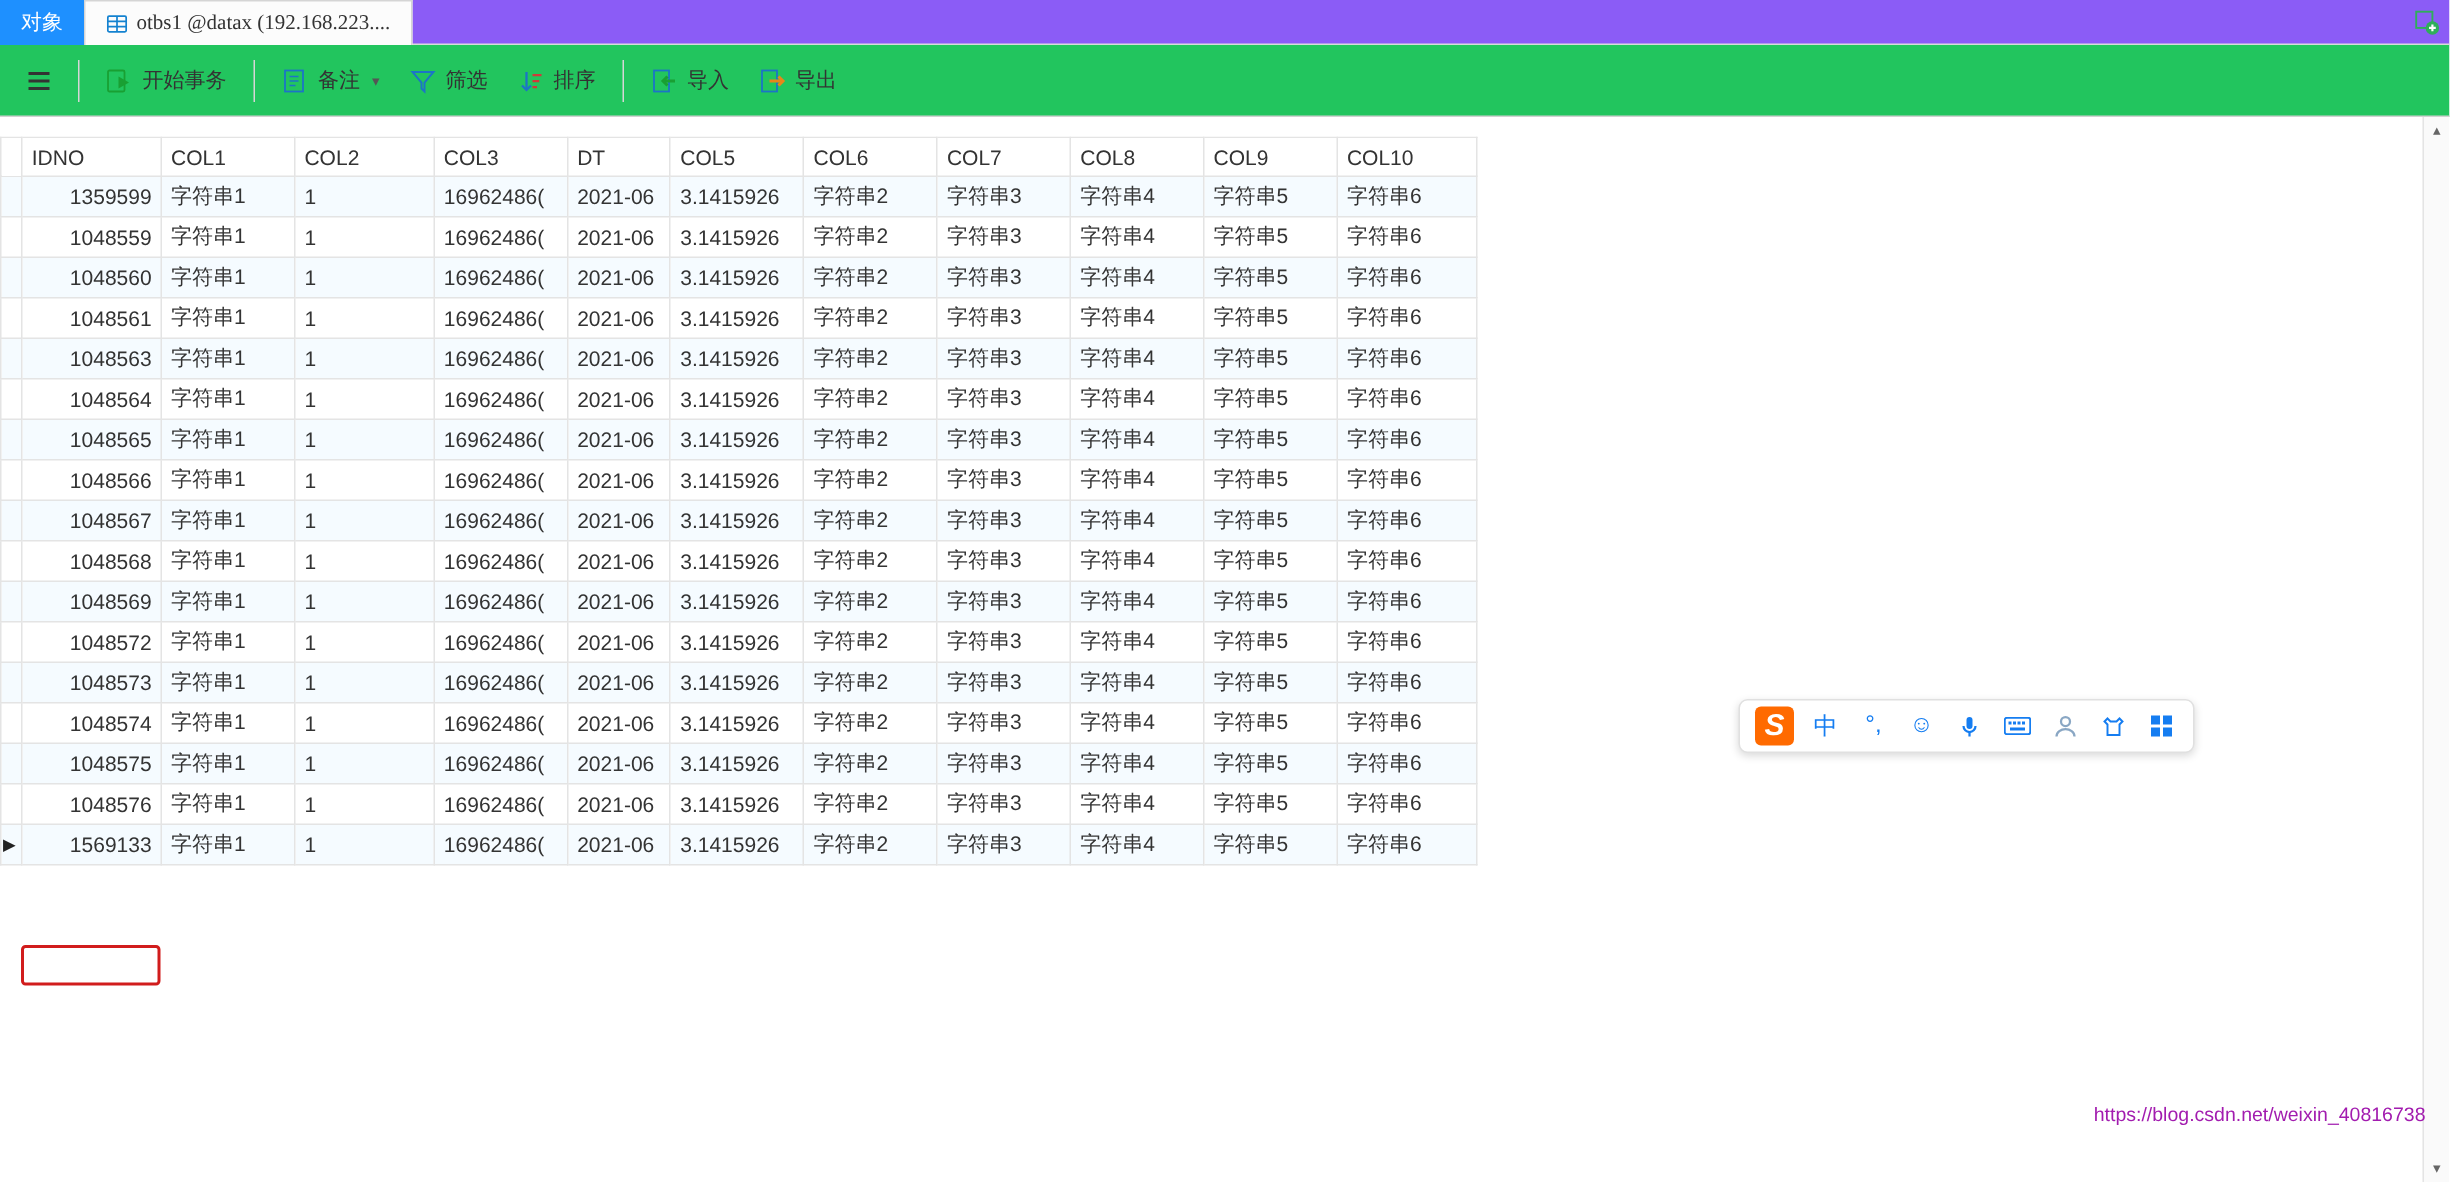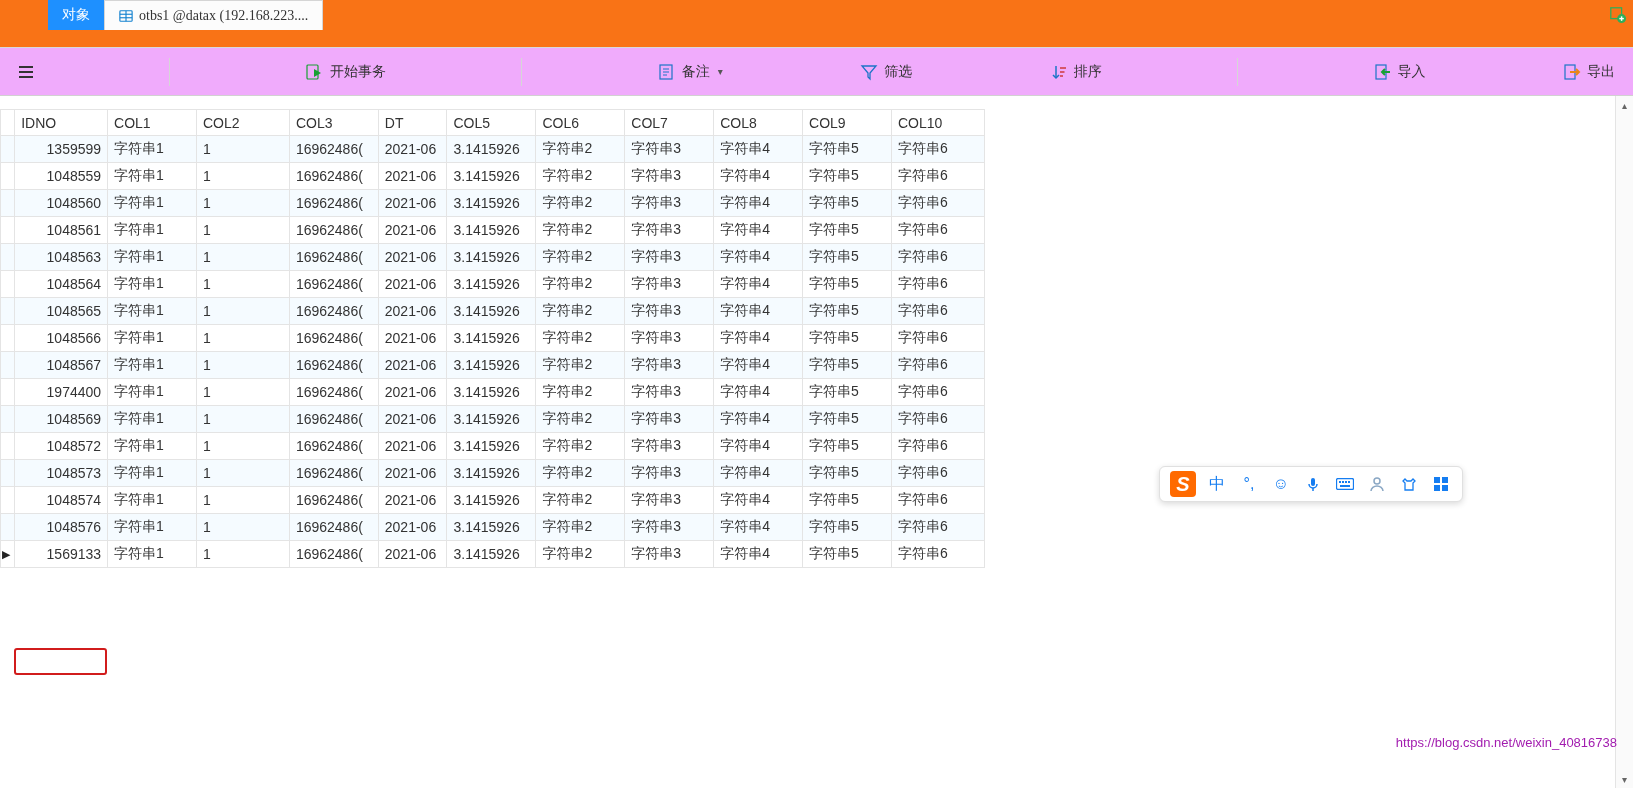--- a/index.html
+++ b/index.html
@@ -2,30 +2,30 @@
 <html><head>
 <meta charset="utf-8">
 <style>
   * { box-sizing: border-box; }
   html, body { margin: 0; padding: 0; width: 1633px; height: 788px;
     font-family: "Microsoft YaHei", "PingFang SC", Arial, sans-serif;
     font-size: 14px; color: #333; background: #fff; overflow: hidden; }
   .app { width: 100%; height: 100%; display: flex; flex-direction: column; position: relative; }
 
   
-  .tabbar { display: flex; align-items: flex-start; height: 48px; border-bottom: 1px solid #d9d9d9; background: #f97316; padding-left: 48px; }
+  .tabbar { display: flex; align-items: flex-start; height: 30px; border-bottom: 1px solid #d9d9d9; background: #8b5cf6; }
   .tab { display: flex; align-items: center; gap: 6px; height: 30px; padding: 0 14px; cursor: pointer; font-size: 14px; }
   .tab.active { background: #1e90ff; color: #fff; }
   .tab.inactive { background: #fcfcfc; border: 1px solid #d5d5d5; border-bottom: none; font-family: Liberation Serif, serif; }
   .tab .tbl-icon { width: 14px; height: 14px; display: inline-flex; align-items: center; justify-content: center; }
   .tabbar-rest { flex: 1; }
   .corner-btn { width: 30px; height: 30px; display:flex; align-items:center; justify-content:center; cursor:pointer; }
 
   
-  .toolbar { display: flex; align-items: center; height: 48px; gap: 4px; padding: 0 10px; border-bottom: 1px solid #d1d1d1; background: #f0abfc; justify-content: space-between; }
+  .toolbar { display: flex; align-items: center; height: 48px; gap: 4px; padding: 0 10px; border-bottom: 1px solid #d1d1d1; background: #22c55e; }
   .tbtn { display: flex; align-items: center; gap: 6px; height: 30px; padding: 0 8px; cursor: pointer; border-radius:2px; }
   .tdivider { width: 1px; height: 28px; background: #d6d6d6; margin: 0 6px; }
   .tbtn .label { font-size: 14px; }
   .menu-btn { width: 32px; height: 30px; display: flex; align-items: center; justify-content: center; cursor:pointer; }
   .chev { font-size: 10px; color: #555; margin-left: 2px; }
 
   
   .table-wrap { flex: 1; display: flex; overflow: hidden; }
   .table-scroll { flex: 1; overflow: hidden; position:relative;margin-top:13px; }
   table { border-collapse: collapse; table-layout: fixed; width: 985px; }
@@ -339,21 +339,21 @@
               <td>2021-06</td>
               <td>3.1415926</td>
               <td>字符串2</td>
               <td>字符串3</td>
               <td>字符串4</td>
               <td>字符串5</td>
               <td>字符串6</td>
             </tr>
             <tr>
               <td class="gutter"></td>
-              <td class="num">1974400</td>
+              <td class="num">1048568</td>
               <td>字符串1</td>
               <td>1</td>
               <td>16962486(</td>
               <td>2021-06</td>
               <td>3.1415926</td>
               <td>字符串2</td>
               <td>字符串3</td>
               <td>字符串4</td>
               <td>字符串5</td>
               <td>字符串6</td>
@@ -396,20 +396,34 @@
               <td>3.1415926</td>
               <td>字符串2</td>
               <td>字符串3</td>
               <td>字符串4</td>
               <td>字符串5</td>
               <td>字符串6</td>
             </tr>
             <tr>
               <td class="gutter"></td>
               <td class="num">1048574</td>
+              <td>字符串1</td>
+              <td>1</td>
+              <td>16962486(</td>
+              <td>2021-06</td>
+              <td>3.1415926</td>
+              <td>字符串2</td>
+              <td>字符串3</td>
+              <td>字符串4</td>
+              <td>字符串5</td>
+              <td>字符串6</td>
+            </tr>
+            <tr>
+              <td class="gutter"></td>
+              <td class="num">1048575</td>
               <td>字符串1</td>
               <td>1</td>
               <td>16962486(</td>
               <td>2021-06</td>
               <td>3.1415926</td>
               <td>字符串2</td>
               <td>字符串3</td>
               <td>字符串4</td>
               <td>字符串5</td>
               <td>字符串6</td>

